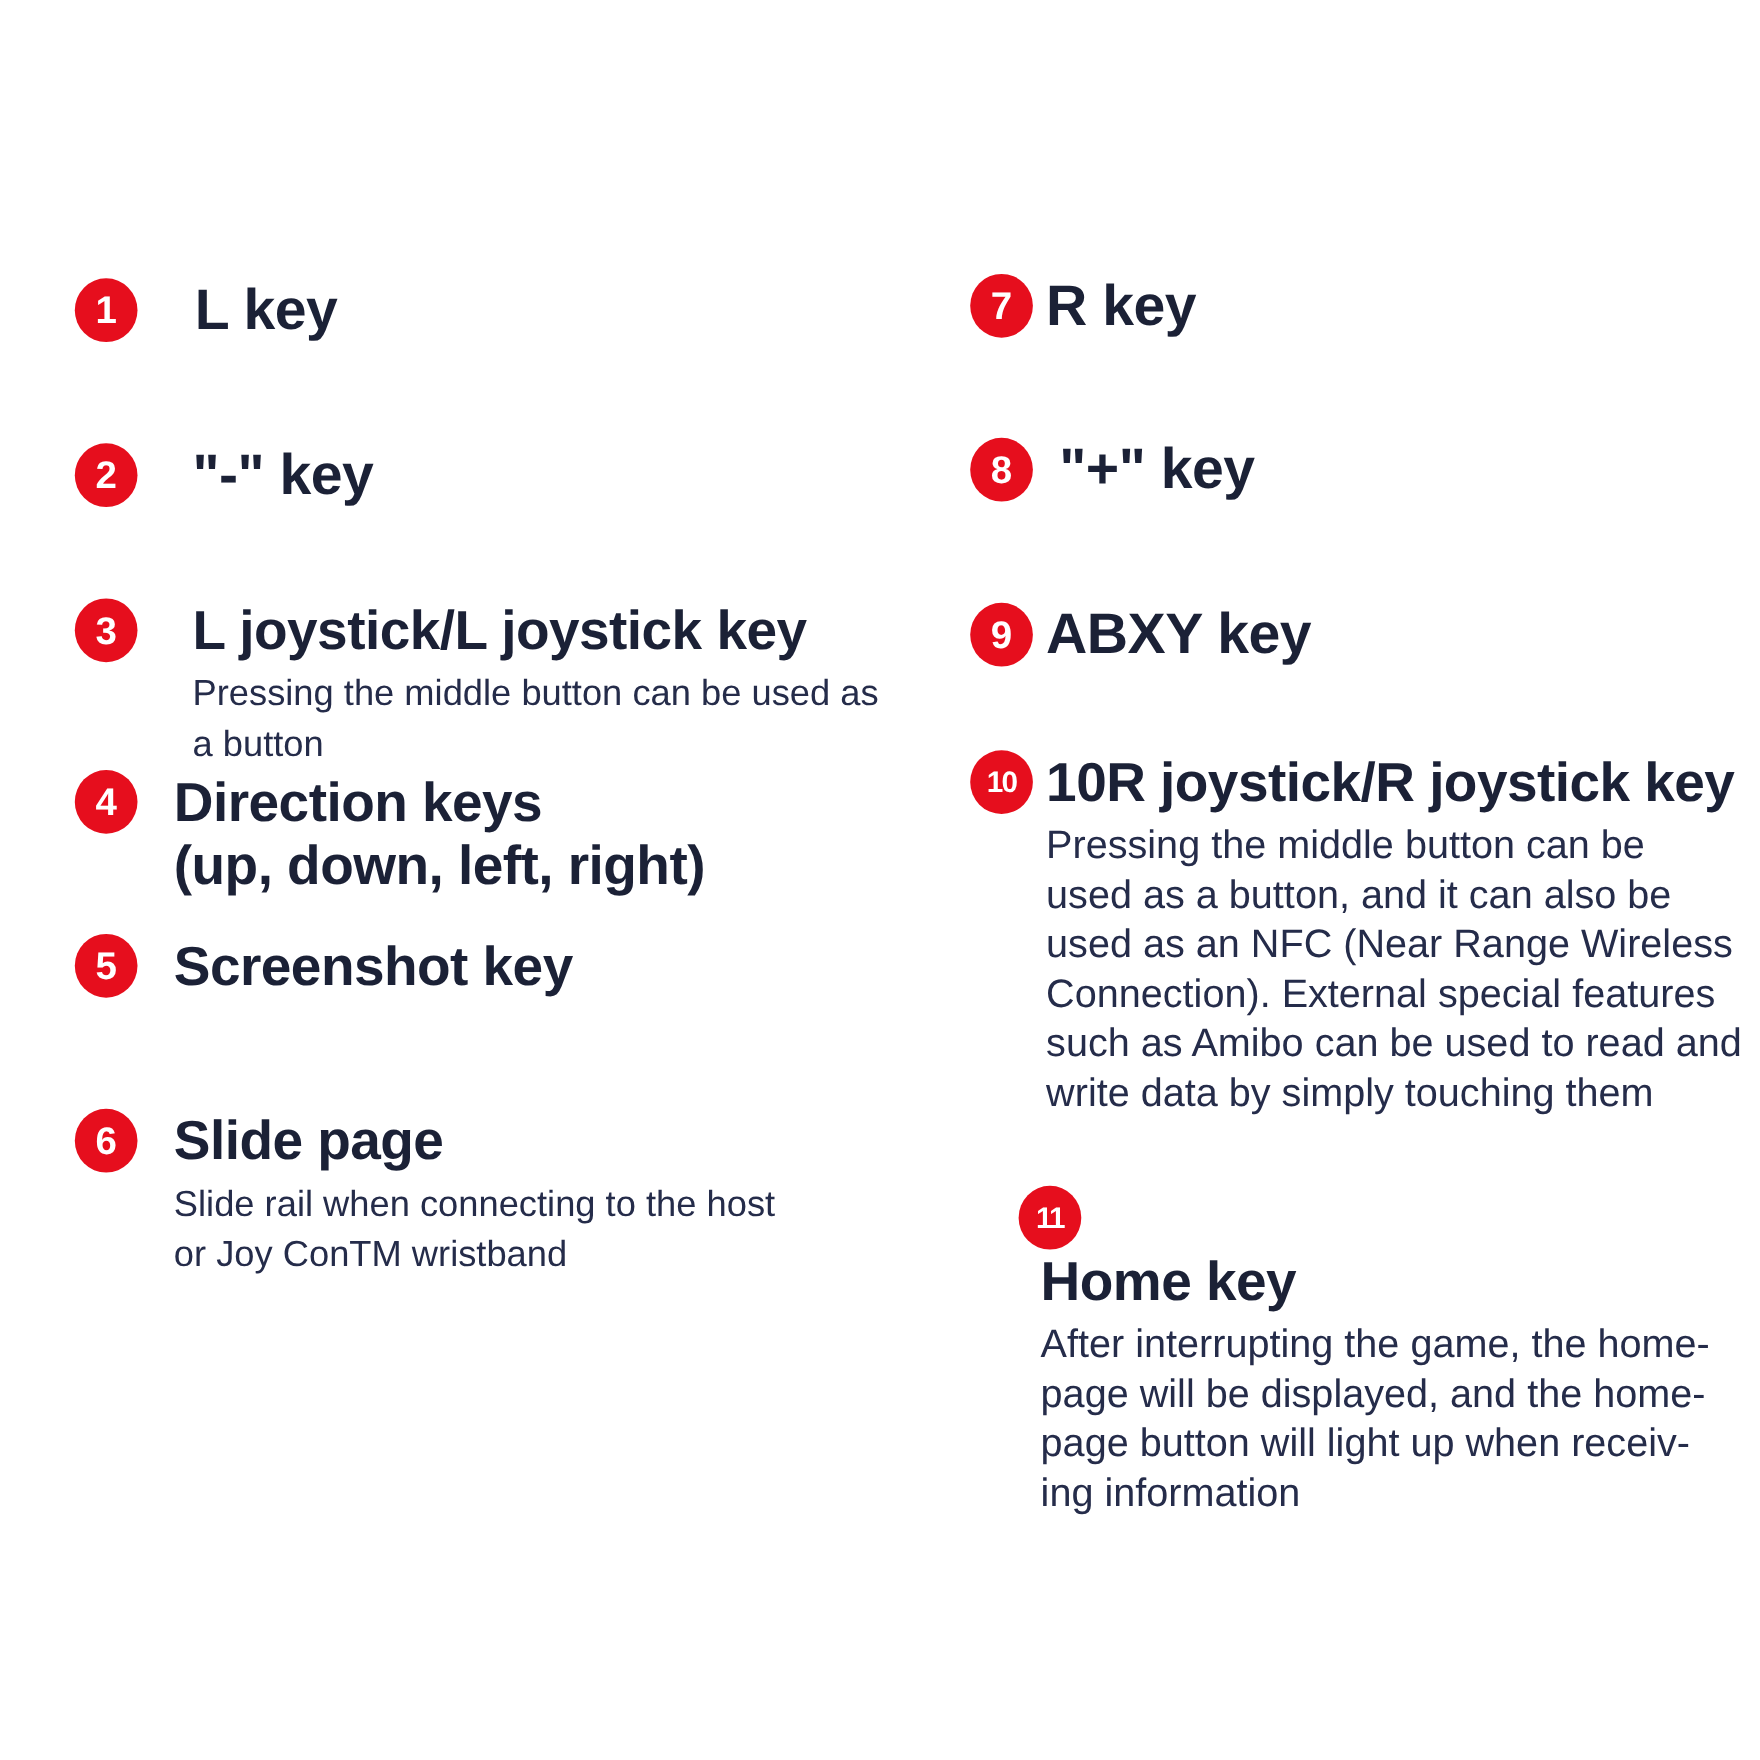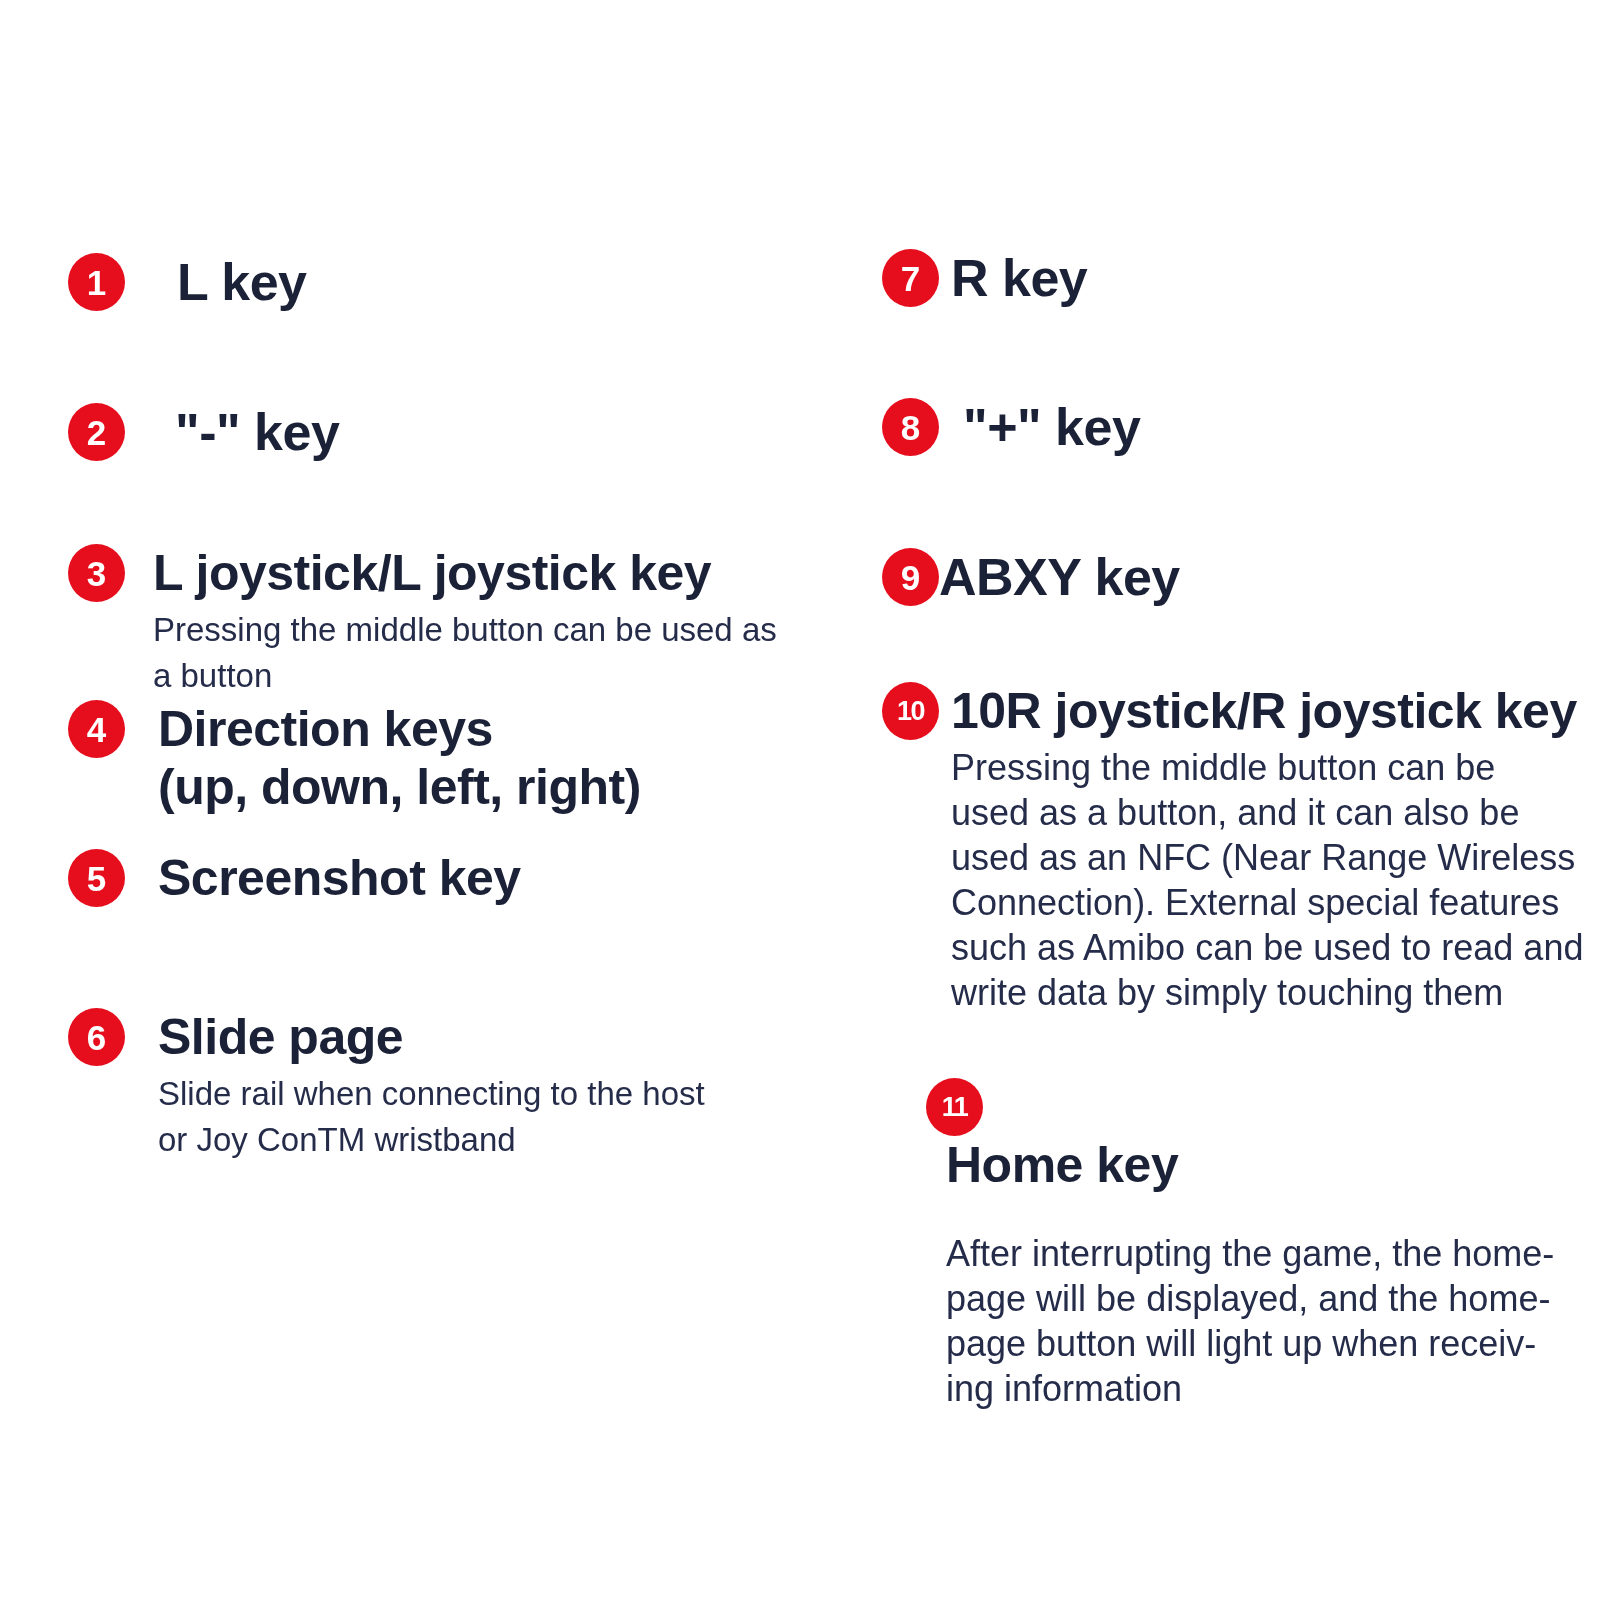--- a/index.html
+++ b/index.html
@@ -59,21 +59,21 @@
   <div class="item" style="left:68px;top:403px;">
     <span class="badge">2</span>
     <div class="text" style="margin-left:50px;">
       <div class="title big">"-" key</div>
 
     </div>
   </div>
 
   <div class="item" style="left:68px;top:544px;">
     <span class="badge">3</span>
-    <div class="text" style="margin-left:28px;">
+    <div class="text" style="margin-left:50px;">
       <div class="title">L joystick/L joystick key</div>
       <div class="desc">Pressing the middle button can be used as
 a button</div>
     </div>
   </div>
 
   <div class="item" style="left:68px;top:700px;">
     <span class="badge">4</span>
     <div class="text" style="margin-left:33px;">
       <div class="title">Direction keys
@@ -109,42 +109,42 @@
   <div class="item right" style="left:882px;top:398px;">
     <span class="badge">8</span>
     <div class="text" style="margin-left:24px;">
       <div class="title big">"+" key</div>
 
     </div>
   </div>
 
   <div class="item right" style="left:882px;top:548px;">
     <span class="badge">9</span>
-    <div class="text" style="margin-left:0;">
+    <div class="text" style="margin-left:12px;">
       <div class="title big">ABXY key</div>
 
     </div>
   </div>
 
   <div class="item right" style="left:882px;top:682px;">
     <span class="badge two-digit">10</span>
     <div class="text" style="margin-left:12px;">
       <div class="title">10R joystick/R joystick key</div>
       <div class="desc">Pressing the middle button can be
 used as a button, and it can also be
 used as an NFC (Near Range Wireless
 Connection). External special features
 such as Amibo can be used to read and
 write data by simply touching them</div>
     </div>
   </div>
 
   <div class="item right" style="left:926px;top:1078px;flex-direction:column;">
     <span class="badge two-digit">11</span>
-    <div class="text" style="margin-left:20px;gap:32px;">
+    <div class="text" style="margin-left:20px;">
       <div class="title">Home key</div>
       <div class="desc">After interrupting the game, the home-
 page will be displayed, and the home-
 page button will light up when receiv-
 ing information</div>
     </div>
   </div>
 
 </div>
 

